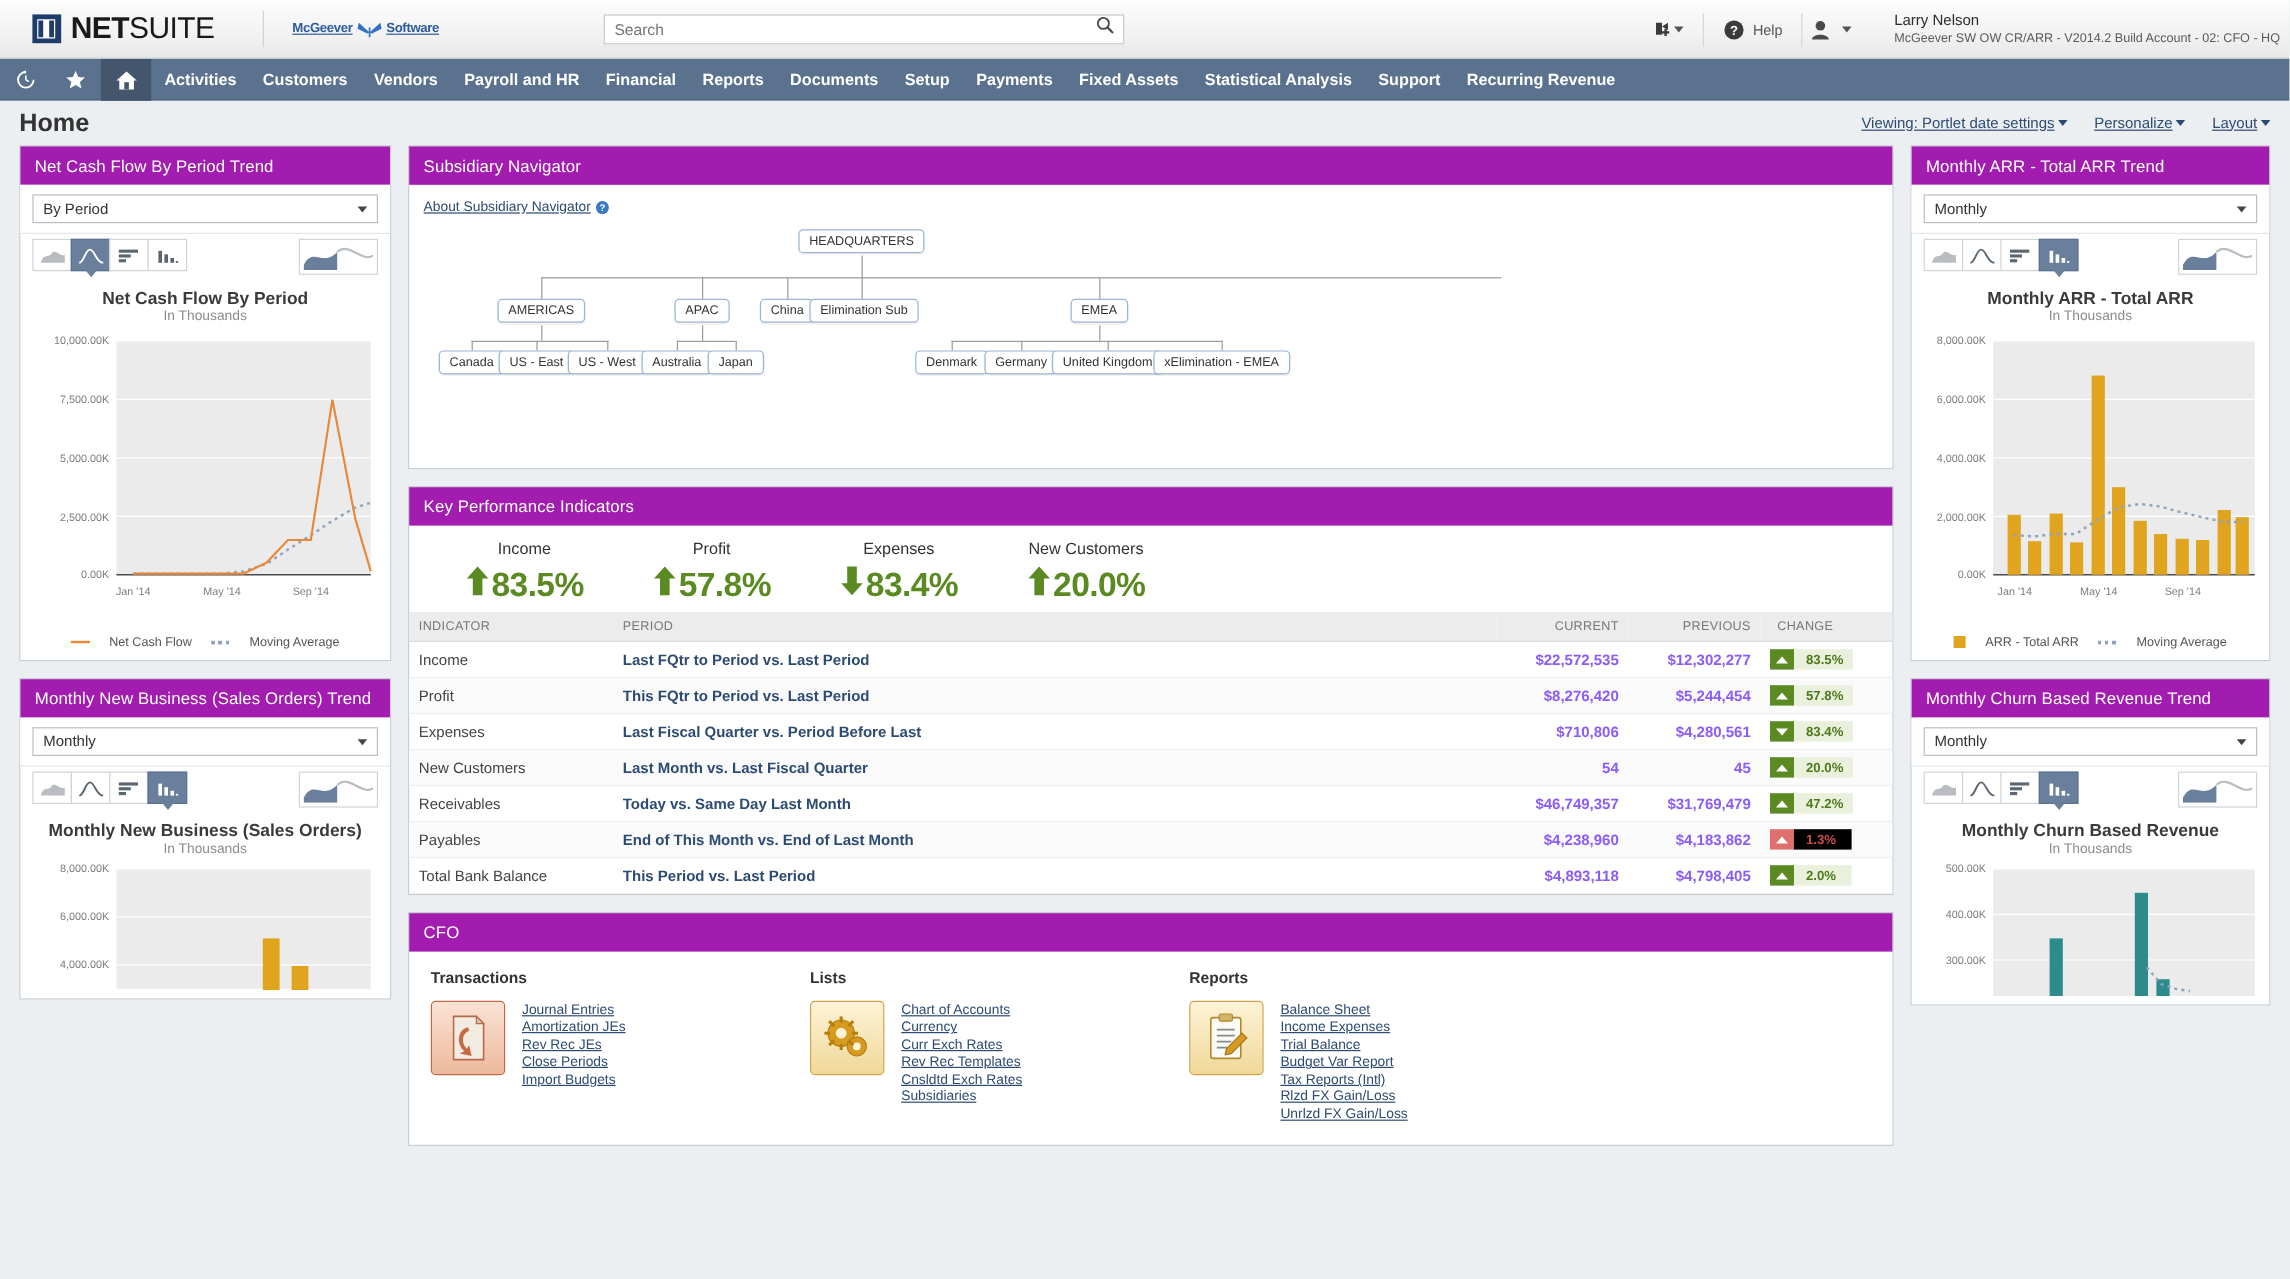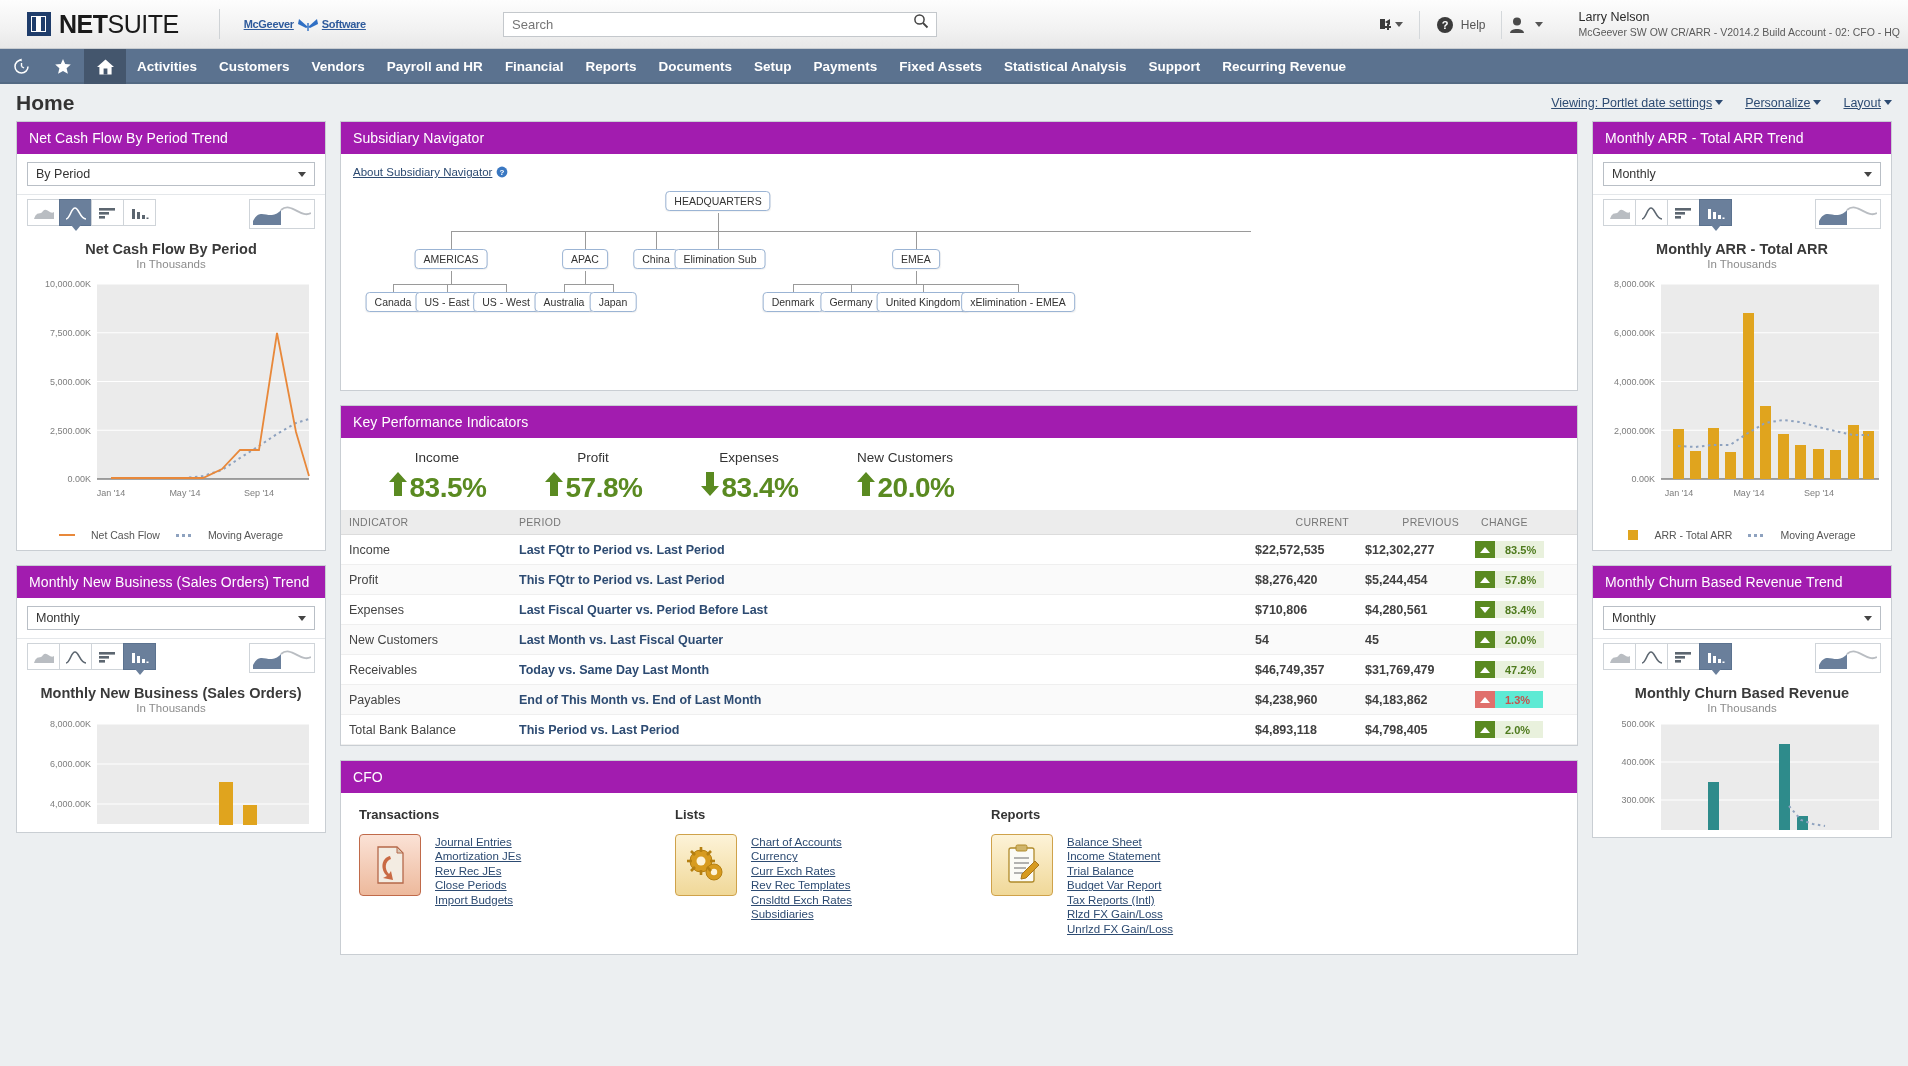--- a/index.html
+++ b/index.html
@@ -161,33 +161,33 @@
   table.kpi-table thead th {
     background:#ececec; color:#777; font-size:10.5px; font-weight:400; text-transform:uppercase;
     text-align:left; padding:6px 8px; border-bottom:1px solid #dcdcdc; letter-spacing:.3px;
   }
   table.kpi-table tbody td {
     padding:6px 8px; font-size:12.5px; border-bottom:1px solid #efefef;
   }
   table.kpi-table tbody tr:nth-child(even) { background:#fafafa; }
   td.ind { color:#444; width:170px; padding-left:26px;}
   td.per { color:#2d4b72; font-weight:700; }
-  td.cur, td.prev { color:#404040; font-weight:700; text-align:left; width:110px;}
+  td.cur, td.prev { color:#8b5cf6; font-weight:700; text-align:right; width:110px;}
   td.chg { width:110px; padding-left:14px;}
   .chg-badge { display:inline-flex; align-items:stretch; height:17px; }
   .chg-ico {
     width:20px; background:#5a8a21; display:flex; align-items:center; justify-content:center;
   }
   .chg-ico.down { background:#5a8a21; }
   .chg-ico.red { background:#e0706c; }
   .chg-txt {
     background:#e9f1dd; color:#4e7a1d; font-size:11px; font-weight:700;
     display:flex; align-items:center; padding:0 8px 0 10px; min-width:48px;
   }
-  .chg-txt.red { background:#5eead4; color:#c8504c; }
+  .chg-txt.red { background:#000000; color:#c8504c; }
   .mini-up { width:0;height:0;border-left:5px solid transparent;border-right:5px solid transparent;border-bottom:6px solid #fff;}
   .mini-dn { width:0;height:0;border-left:5px solid transparent;border-right:5px solid transparent;border-top:6px solid #fff;}
 
   
   .cfo-body { display:flex; padding:14px 18px 18px 18px; gap:0; }
   .cfo-col { flex:0 0 316px; }
   .cfo-col-head { font-size:13px; font-weight:700; color:#333; margin-bottom:12px;}
   .cfo-row { display:flex; gap:14px; align-items:flex-start; }
   .cfo-icon {
     width:62px; height:62px; border:1px solid #cfa24a; border-radius:4px;
@@ -766,21 +766,21 @@
                   <line x1="12" y1="14" x2="27" y2="14"></line>
                     <line x1="12" y1="19" x2="27" y2="19"></line>
                   <line x1="12" y1="24" x2="24" y2="24"></line>
                     <line x1="12" y1="29" x2="21" y2="29"></line>
                 </g>
                 <path d="M20 30 L33 17 L37 21 L24 34 L19 35 Z" fill="#d79b1f" stroke="#a9761a" stroke-width="1"></path>
               </svg>
             </div>
             <div class="cfo-links">
               <span class="cfo-link">Balance Sheet</span>
-              <span class="cfo-link">Income Statement</span>
+              <span class="cfo-link">Income Expenses</span>
               <span class="cfo-link">Trial Balance</span>
               <span class="cfo-link">Budget Var Report</span>
               <span class="cfo-link">Tax Reports (Intl)</span>
               <span class="cfo-link">Rlzd FX Gain/Loss</span>
               <span class="cfo-link">Unrlzd FX Gain/Loss</span>
             </div>
           </div>
         </div>
       </div>
     </div>

